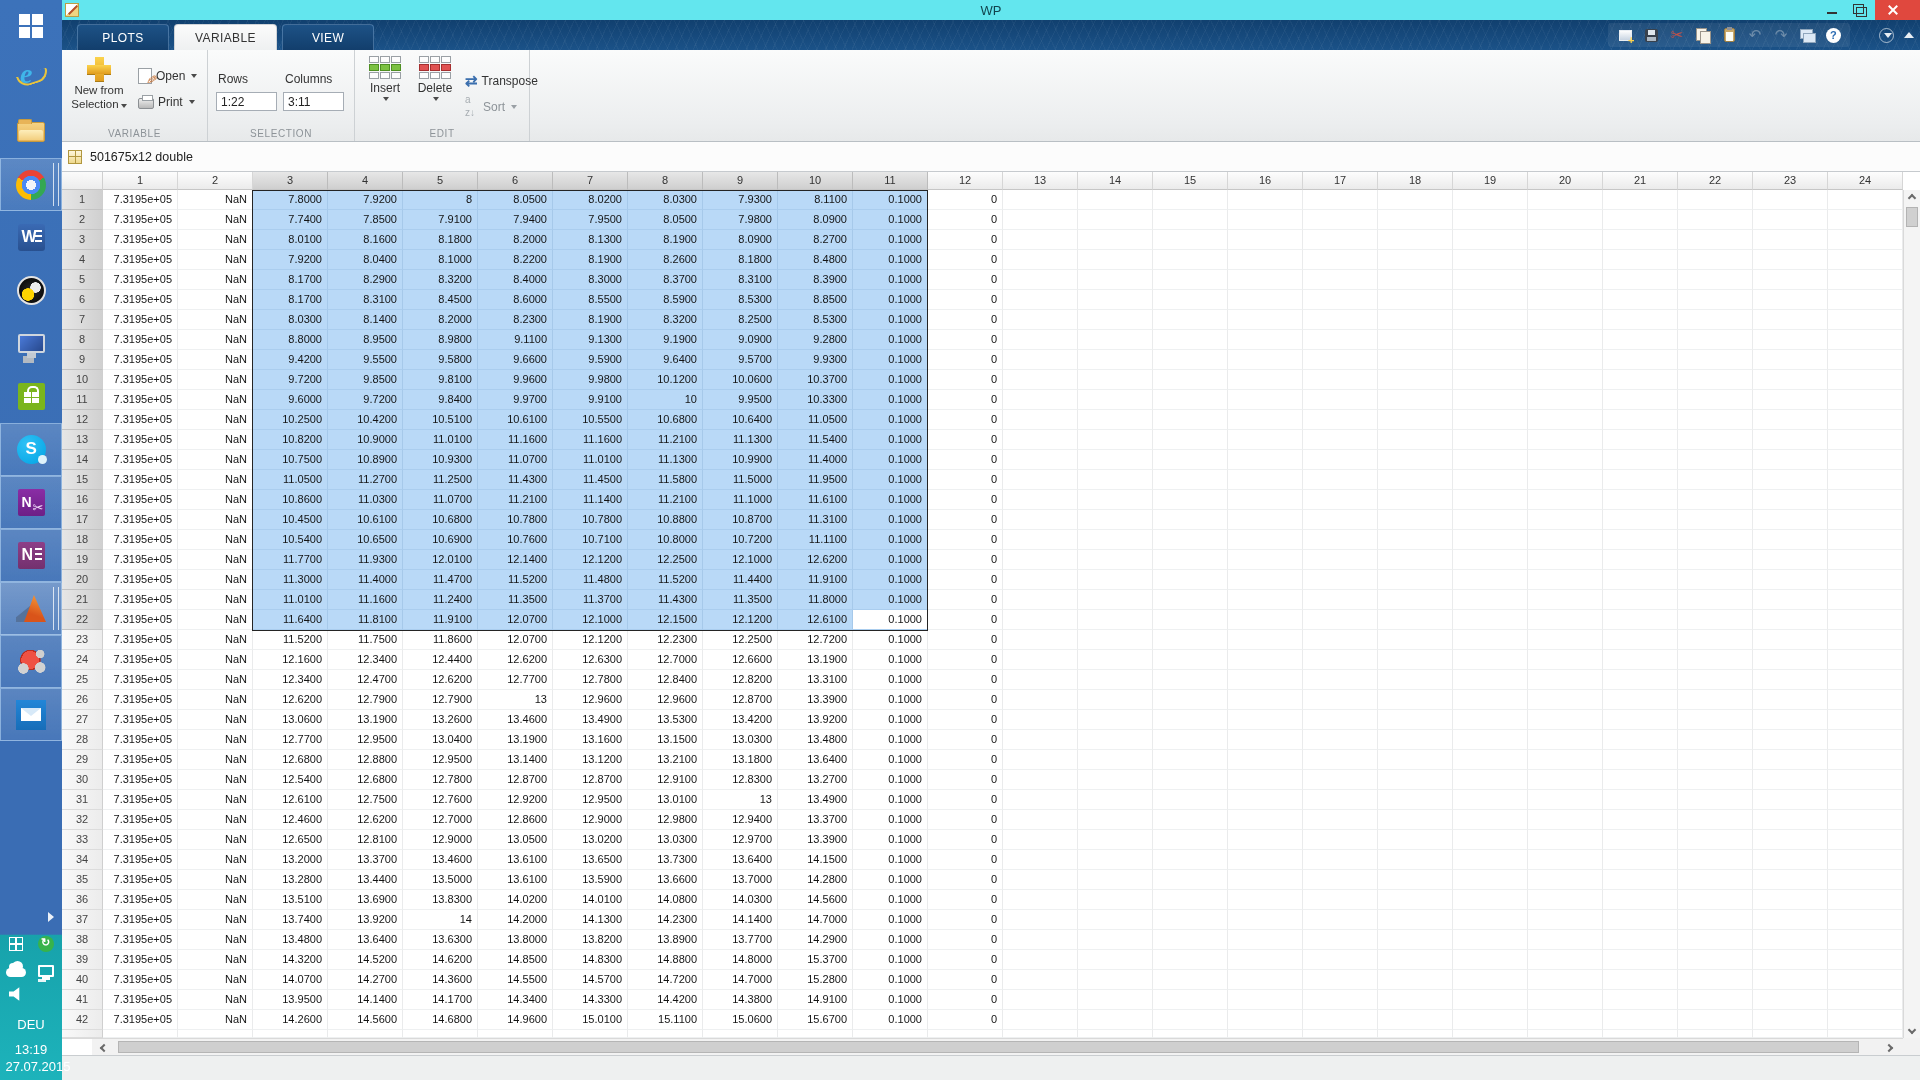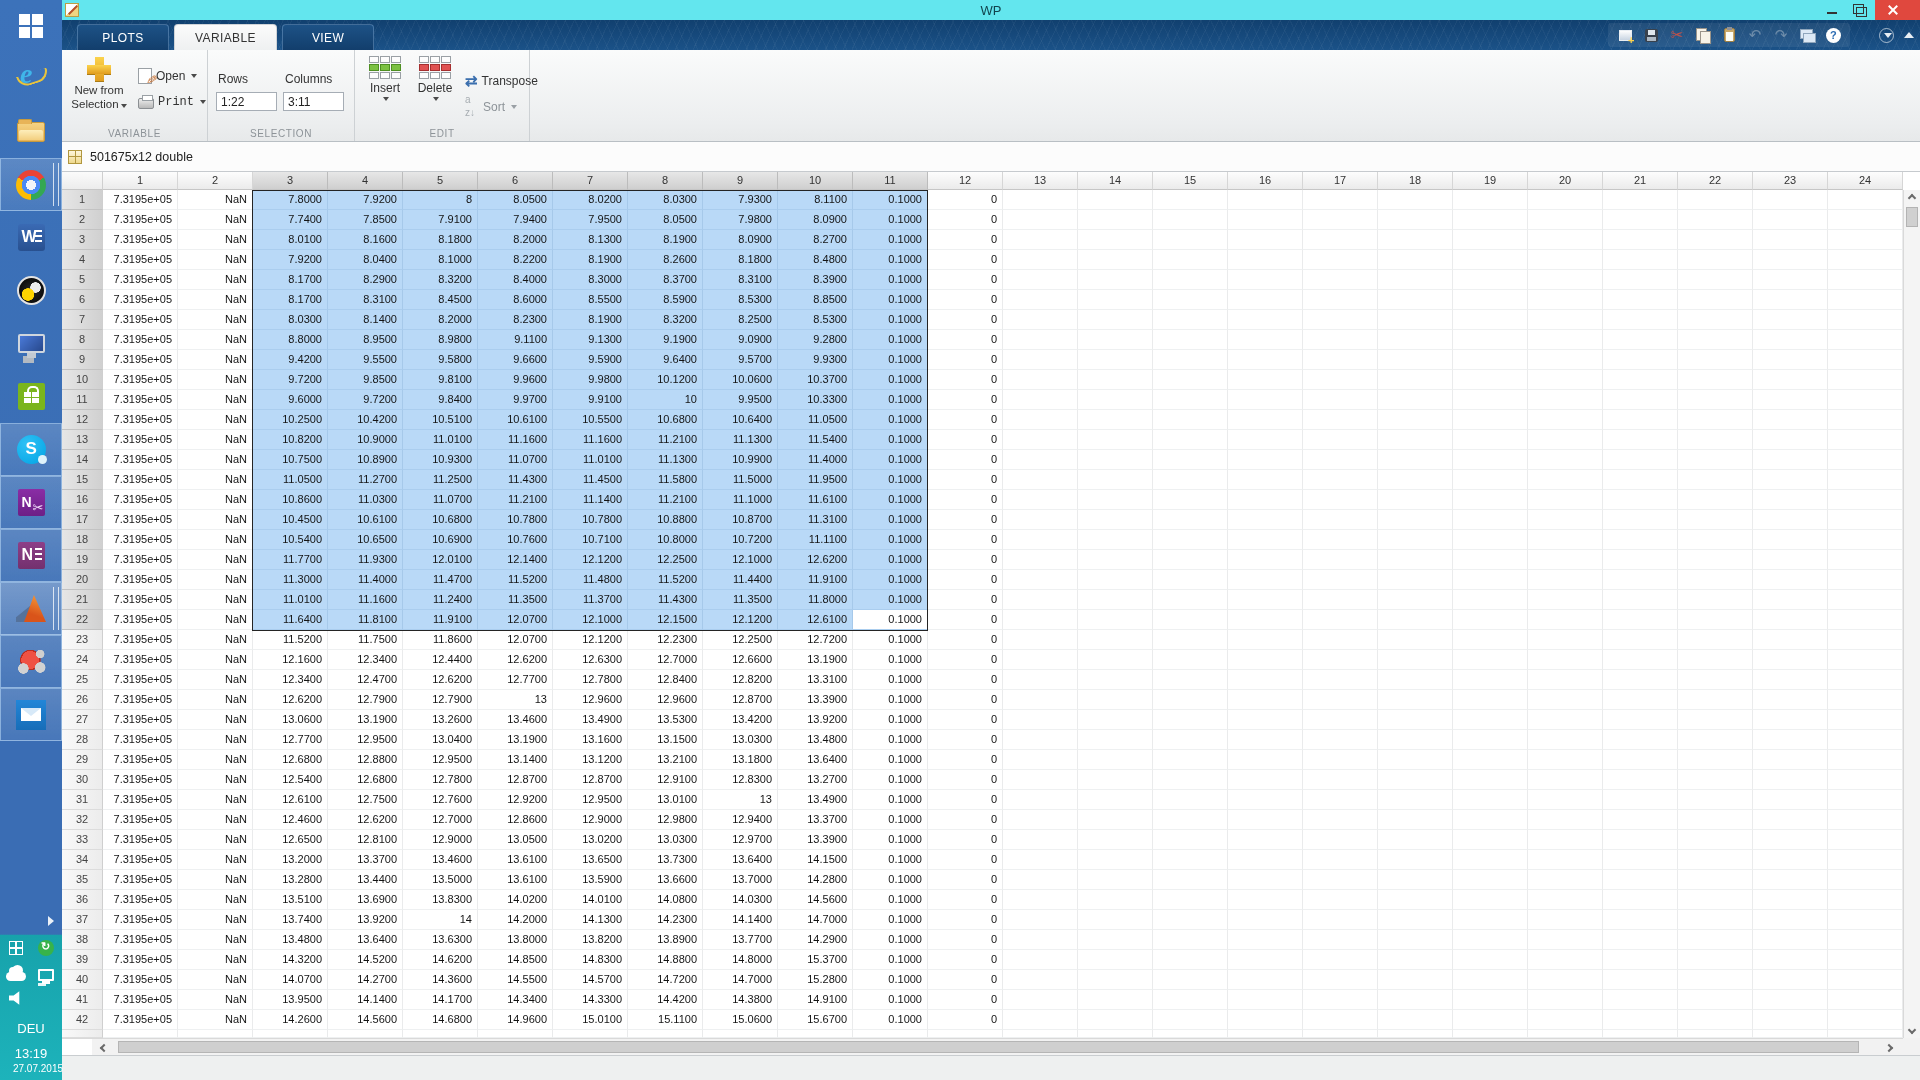--- a/index.html
+++ b/index.html
@@ -56,21 +56,21 @@
   .tr-sync{width:16px;height:16px;border-radius:50%;background:#37b34a;}
   .tr-sync::before{content:"\21BB";position:absolute;left:3px;top:0px;font-size:11px;font-weight:700;color:#fff;}
   .tr-cloud{width:20px;height:9px;background:#fff;border-radius:8px;margin-top:6px;}
   .tr-cloud::before{content:"";position:absolute;left:3px;top:-5px;width:8px;height:8px;border-radius:50%;background:#fff;}
   .tr-cloud::after{content:"";position:absolute;right:3px;top:-7px;width:11px;height:11px;border-radius:50%;background:#fff;}
   .tr-net{width:16px;height:12px;border:2px solid #fff;border-radius:1px;}
   .tr-net::after{content:"";position:absolute;left:2px;bottom:-5px;width:8px;height:3px;background:#fff;box-shadow:-4px 2px 0 0 rgba(255,255,255,.9);}
   .tr-speaker{width:15px;height:14px;background:#fff;clip-path:polygon(0 32%,34% 32%,72% 2%,72% 98%,34% 68%,0 68%);}
   .tr-label{color:#fff;font-size:13px;margin-top:6px;}
   .tr-time{color:#fff;font-size:13px;margin-top:8px;}
-  .tr-date{color:#fff;font-size:10px;margin-left:14px;}
+  .tr-date{color:#fff;font-size:13px;margin-left:14px;}
 
   
   .window{position:absolute;left:62px;top:0;width:1858px;height:1010px;background:#fff;}
 
   .titlebar{position:absolute;left:0;top:0;right:0;height:20px;background:#63e6ee;display:flex;align-items:center;}
   .tb-icon{width:14px;height:14px;margin-left:3px;background:linear-gradient(135deg,#ffffff 0 50%,#f1d582 50% 100%);border:1px solid #b99f45;position:relative;}
   .tb-icon::after{content:"";position:absolute;left:1px;top:5px;width:12px;height:2px;background:#b5502a;transform:rotate(-45deg);}
   .tb-title{position:absolute;left:0;right:0;text-align:center;font-size:13px;color:#11444d;}
   .win-controls{position:absolute;right:0;top:0;height:20px;display:flex;align-items:stretch;}
   .wc{width:29px;display:flex;align-items:center;justify-content:center;position:relative;}
@@ -298,21 +298,21 @@
       <div class="rbtn rbig" style="left:6px;top:6px;width:62px;">
         <i class="ic ri-plus"></i>
         <span style="font-size:11.5px;line-height:12px;">New from</span>
         <span style="font-size:11.5px;line-height:12px;"><span>Selection</span><i class="dd"></i></span>
       </div>
       <div class="rbtn" style="left:76px;top:18px;">
         <i class="ic ri-open"></i>
         <span>Open</span>
         <i class="dd"></i>
       </div>
-      <div class="rbtn" style="left:76px;top:44px;font-family:Liberation Mono, monospace;">
+      <div class="rbtn" style="left:76px;top:44px;">
         <i class="ic ri-print"></i>
         <span>Print</span>
         <i class="dd"></i>
       </div>
       <div class="rsec-label">VARIABLE</div>
     </div>
 
     <div class="rsec rs-selection">
       <span class="rlabel" style="left:10px;top:22px;">Rows</span>
       <span class="rlabel" style="left:77px;top:22px;">Columns</span>

